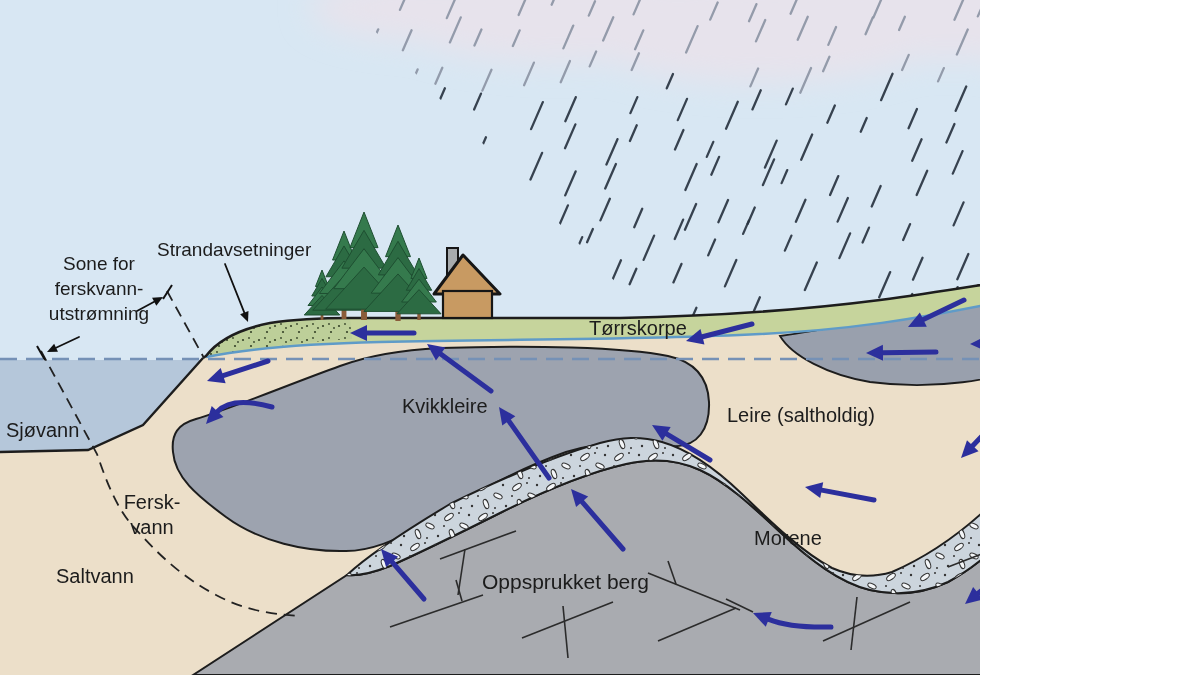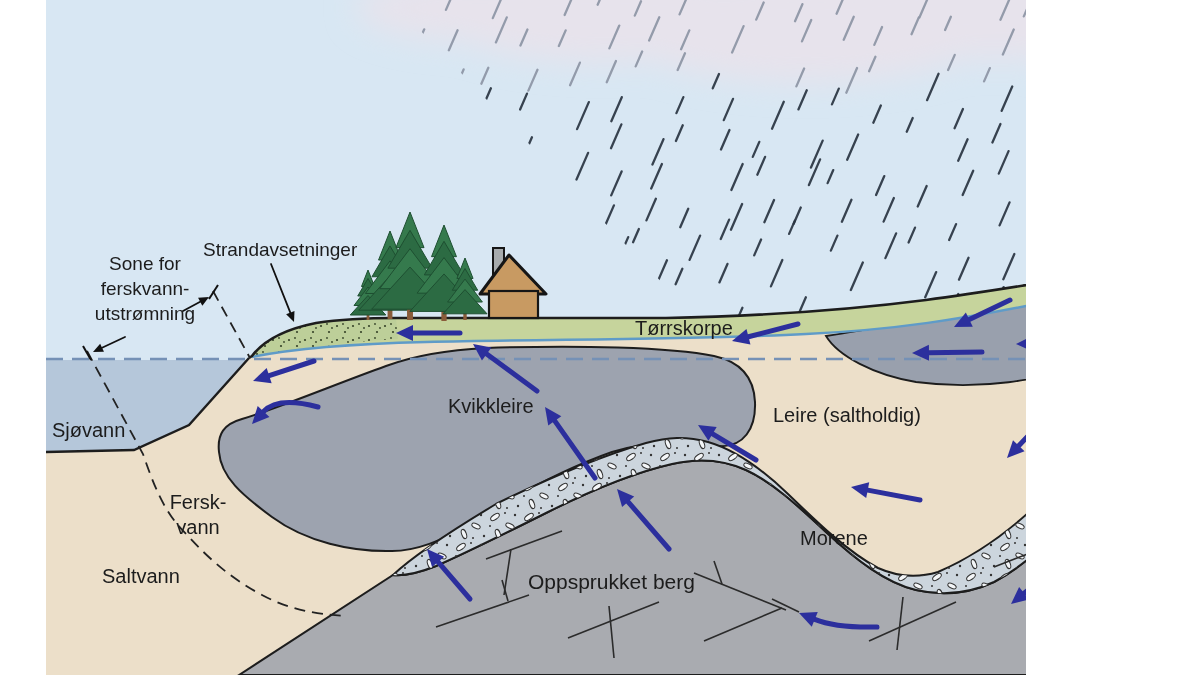--- a/index.html
+++ b/index.html
@@ -1,17 +1,17 @@
 <!DOCTYPE html>
 <html><head>
 <meta charset="utf-8">
 <style>
   html,body{margin:0;padding:0;background:#ffffff;}
   #stage{position:relative;width:980px;height:675px;overflow:hidden;
-         font-family:"Liberation Sans","DejaVu Sans",sans-serif;margin-left:46px;}
+         font-family:"Liberation Sans","DejaVu Sans",sans-serif;}
   svg{display:block;}
   text{font-family:"Liberation Sans","DejaVu Sans",sans-serif;}
 </style>
 </head>
 <body>
 
 <div id="stage">
 <svg width="1200" height="675" viewBox="0 0 1200 675">
   <defs>
     <filter id="cloudblur" x="-40%" y="-150%" width="180%" height="400%">

